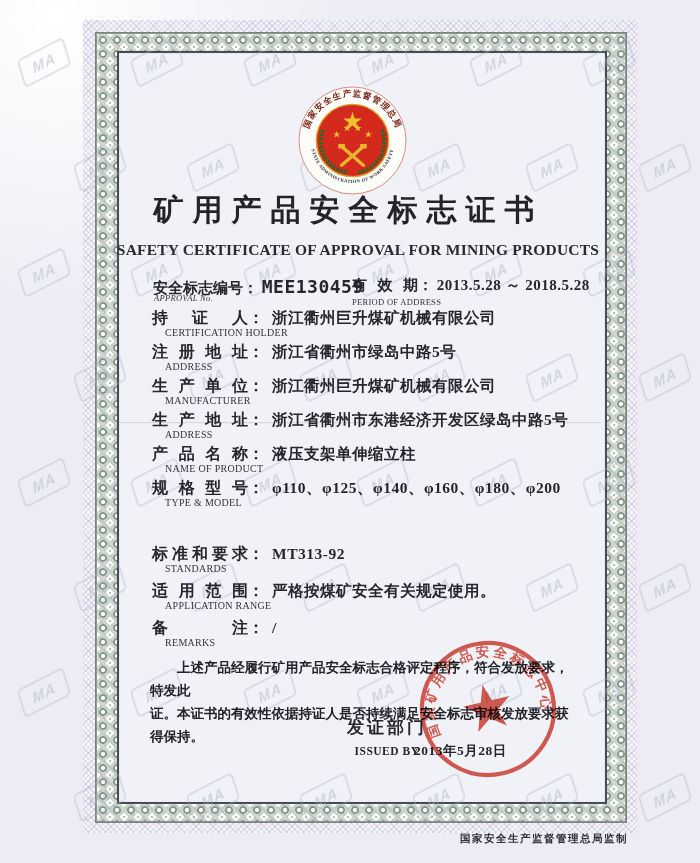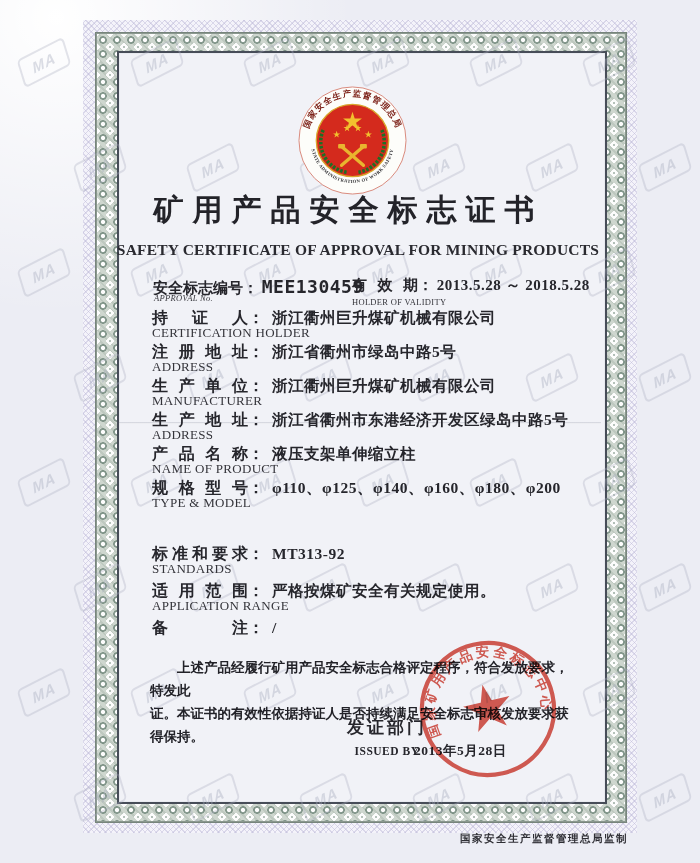--- a/index.html
+++ b/index.html
@@ -44,21 +44,21 @@
   .en-cap{font-size:8.5px;letter-spacing:.3px;color:#34343a;}
   .ap-en{position:absolute;left:154px;top:293px;font-style:italic;}
   .pv-lab{position:absolute;left:352px;top:276px;font-size:15px;}
   .pv-en{position:absolute;left:352px;top:297px;}
   .fields{position:absolute;left:152px;top:308px;width:440px;}
   .fields2{position:absolute;left:152px;top:544px;width:440px;}
   .field{margin-bottom:4px;}
   .f-line{font-size:16px;line-height:19px;white-space:nowrap;}
   .f-label{width:96px;vertical-align:bottom;}
   .f-value{font-weight:600;font-size:15.5px;margin-left:8px;letter-spacing:.5px;text-align:right;}
-  .f-en{font-size:13px;letter-spacing:.3px;color:#34343a;line-height:10px;margin:1px 0 4px 0;}
+  .f-en{font-size:10px;letter-spacing:.3px;color:#34343a;line-height:10px;margin:1px 0 4px 13px;}
   .fields2 .field{margin-bottom:7px;}
   .statement{position:absolute;left:150px;top:656px;width:430px;font-size:13.5px;
     font-weight:600;line-height:23px;color:#222228;}
   .statement .l1{text-indent:2em;}
   .issued{position:absolute;left:332px;top:716px;width:110px;text-align:center;}
   .issued .zh{font-size:17px;font-weight:bold;letter-spacing:3px;}
   .issued .en{font-size:11.5px;font-weight:bold;letter-spacing:.5px;margin-top:6px;}
   .issue-date{position:absolute;left:414px;top:742px;font-size:13.5px;font-weight:bold;letter-spacing:.5px;}
   .stamp{position:absolute;left:417px;top:638px;width:142px;height:142px;
     transform:rotate(-13deg);opacity:.88;mix-blend-mode:multiply;}
@@ -175,21 +175,21 @@
     </div>
     <div class="en-cap ap-en">APPROVAL No.</div>
     <div class="pv-lab">
       <span class="lbl-just" id="validity-label" style="width:66px">
           <span>有</span>
           <span>效</span>
           <span>期</span>
         </span><span class="colon">：</span>
       <span style="font-weight:bold;letter-spacing:.5px">2013.5.28 ～ 2018.5.28</span>
     </div>
-    <div class="en-cap pv-en">HOLDER OF VALIDITY</div>
+    <div class="en-cap pv-en">PERIOD OF ADDRESS</div>
 
     <div class="fields" id="fields1">
       <div class="field">
         <div class="f-line">
           <span class="lbl-just f-label">
               <span>持</span>
               <span>证</span>
               <span>人</span>
             </span><span class="colon f-colon">：</span><span class="f-value">浙江衢州巨升煤矿机械有限公司</span>
         </div>
@@ -282,20 +282,21 @@
         <div class="f-en">APPLICATION RANGE</div>
       </div>
 
       <div class="field">
         <div class="f-line">
           <span class="lbl-just f-label">
               <span>备</span>
               <span>注</span>
             </span><span class="colon f-colon">：</span><span class="f-value">/</span>
         </div>
+        <div class="f-en">REMARKS</div>
       </div>
     </div>
 
     <div class="statement">
       <div class="l1">上述产品经履行矿用产品安全标志合格评定程序，符合发放要求，特发此</div>
       <div class="l2">证。本证书的有效性依据持证人是否持续满足安全标志审核发放要求获得保持。</div>
     </div>
 
     <div class="issued">
       <div class="zh">发证部门</div>

